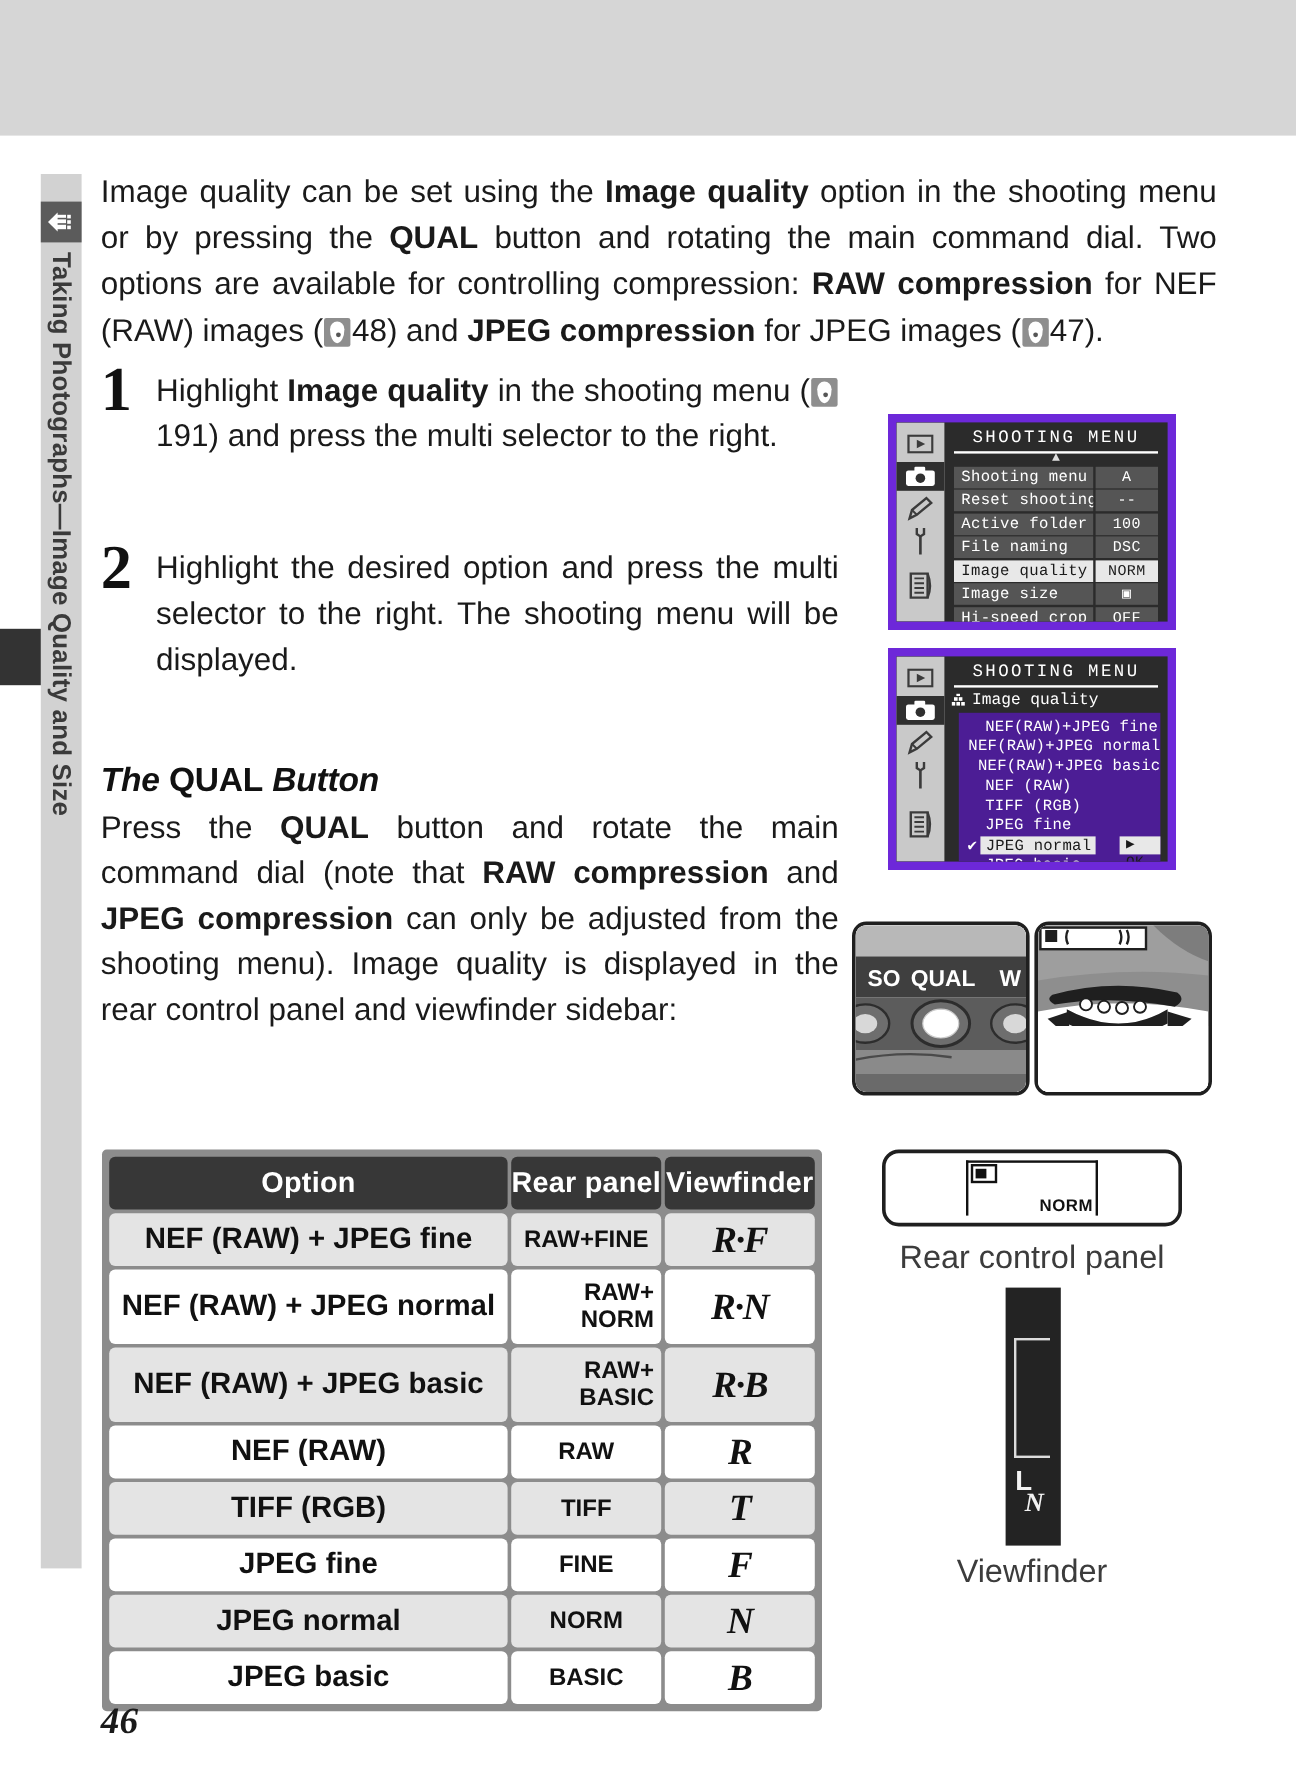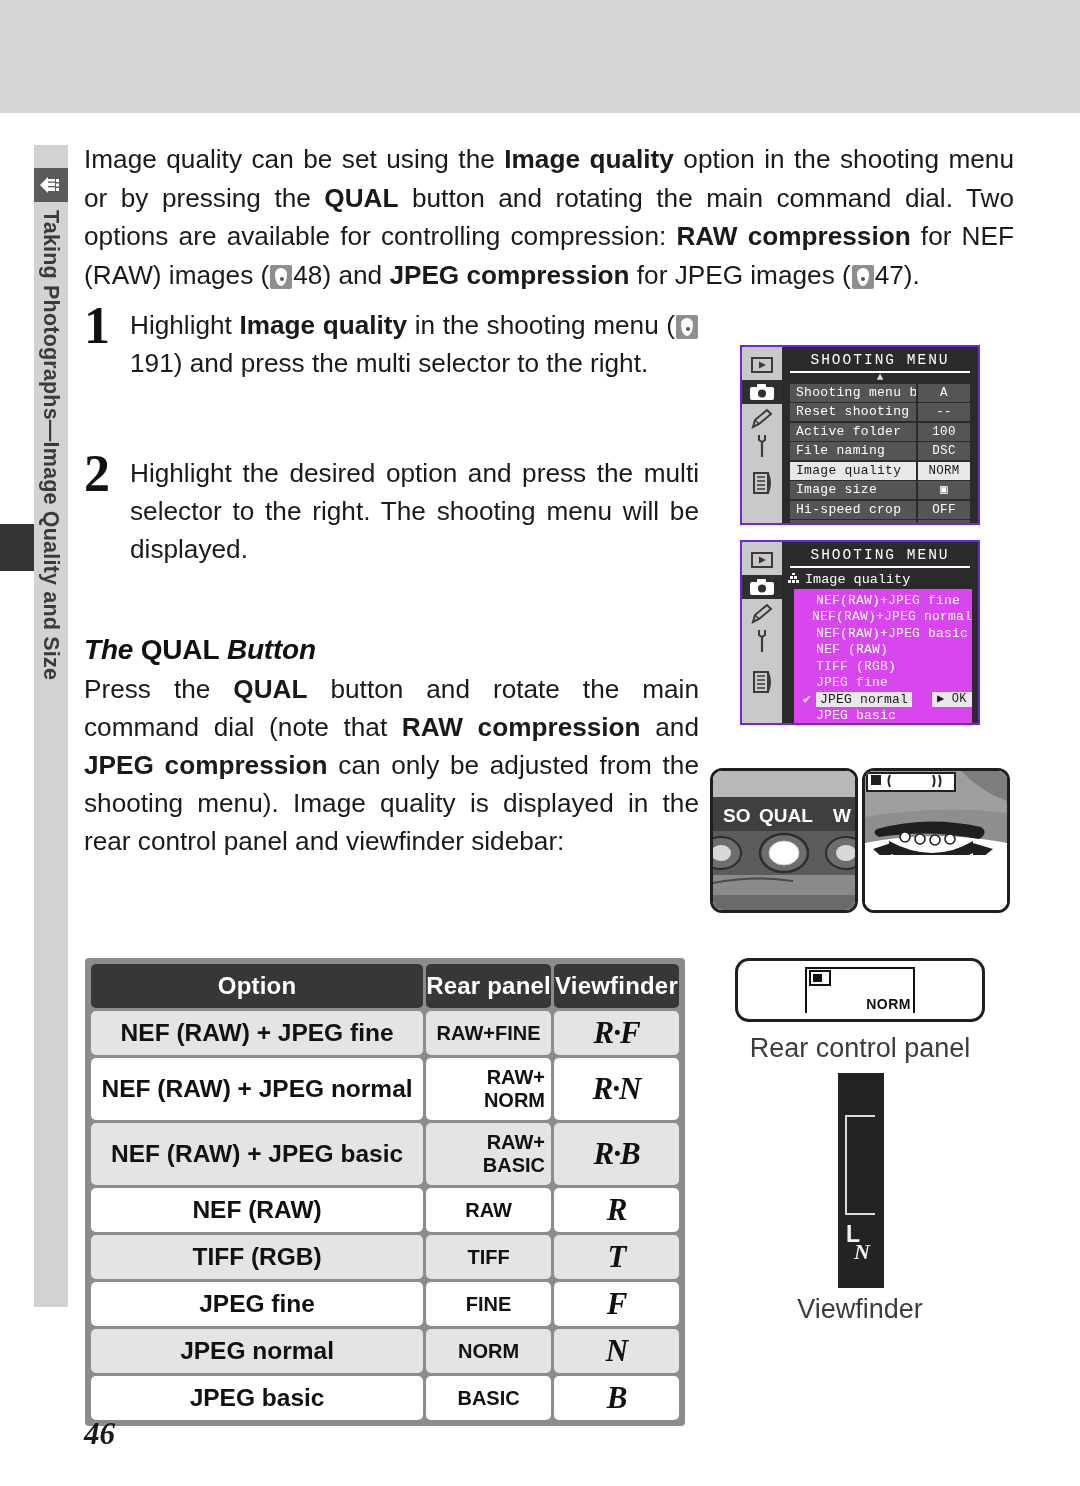--- a/index.html
+++ b/index.html
@@ -91,21 +91,21 @@
   .qual-para {
     width: 615px; font-size: 26.2px; line-height: 38px; color: #1a1a1a;
     text-align: justify;
   }
   .qual-para b { font-weight: bold; }
 
   
   .lcd {
     position: absolute;
     background: #2b2b2b;
-    border: 2px solid #6d28d9;
+    border: 7px solid #6d28d9;
     font-family: "Liberation Mono", monospace;
     color: #ffffff;
     overflow: hidden;
   }
   .lcd-tabs {
     position: absolute; left: 0; top: 0; width: 40px; height: 100%;
     background: #c9c9c9;
     display: flex; flex-direction: column; align-items: center;
     padding-top: 6px; gap: 3px;
   }
@@ -135,21 +135,21 @@
   .mrow.sel .mlabel, .mrow.sel .mval { background: #e8e8e8; color: #1a1a1a; }
   .arrow-up, .arrow-down {
     text-align: center; font-size: 11px; color: #ddd; line-height: 8px; height: 9px;
   }
 
   
   .lcd2-head {
     font-size: 13.5px; margin: 4px 0 2px 6px; display: flex; align-items: center; gap: 4px;
   }
   .lcd2-listwrap {
-    margin: 0 6px 0 12px; background: #d946ef; padding: 3px 0 5px 0;
+    margin: 0 6px 0 12px; background: #4c1d95; padding: 3px 0 5px 0;
   }
   .orow {
     display: flex; align-items: center; height: 16.5px; font-size: 13px;
     letter-spacing: 0.2px; padding-left: 4px;
   }
   .orow .chk { width: 18px; text-align: center; font-size: 13px; }
   .orow .otxt { white-space: nowrap; }
   .orow.sel { }
   .orow.sel .otxt { background: #e8e8e8; color: #1a1a1a; padding: 0 4px; }
   .orow .okbtn {

